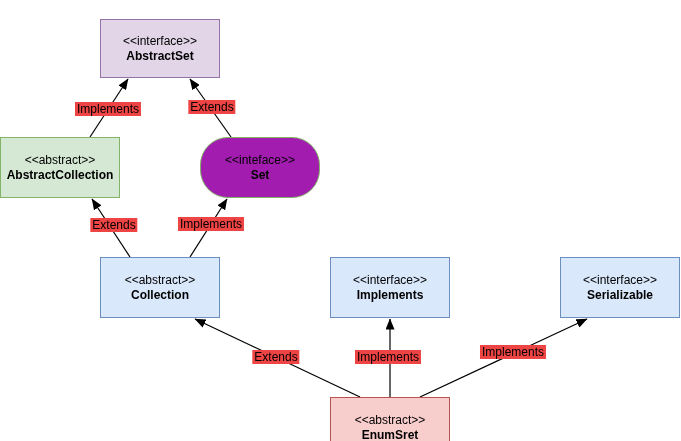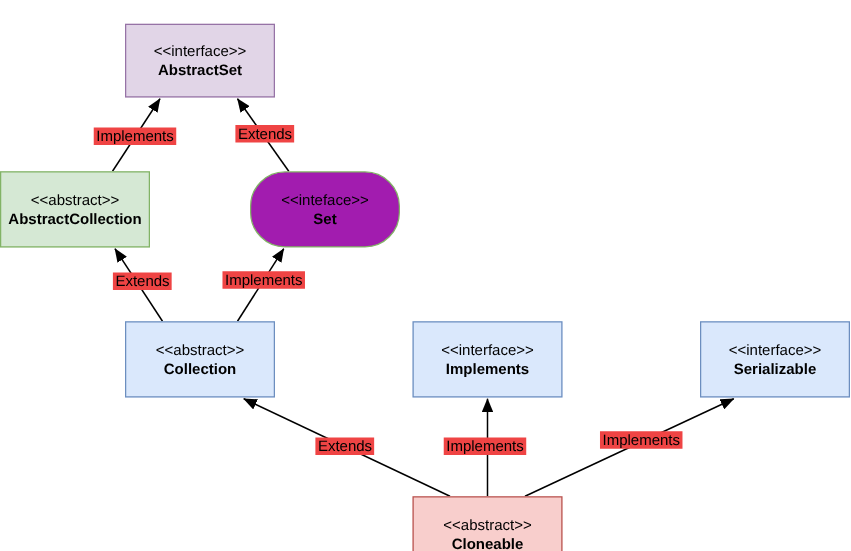--- a/index.html
+++ b/index.html
@@ -113,21 +113,21 @@
     <div class="node-name">Implements</div>
   </div>
 
   <div class="node node-serializable" style="background-color: rgb(218, 232, 252); border-color: rgb(108, 142, 191);">
     <div class="node-stereotype">&lt;&lt;interface&gt;&gt;</div>
     <div class="node-name">Serializable</div>
   </div>
 
   <div class="node node-enumsret" style="background-color: rgb(248, 206, 204); border-color: rgb(184, 84, 80);">
     <div class="node-stereotype">&lt;&lt;abstract&gt;&gt;</div>
-    <div class="node-name">Cloneable</div>
+    <div class="node-name">EnumSret</div>
   </div>
 
   <div class="edge-label edge-label-1">Implements</div>
   <div class="edge-label edge-label-2">Extends</div>
   <div class="edge-label edge-label-3">Extends</div>
   <div class="edge-label edge-label-4">Implements</div>
   <div class="edge-label edge-label-5">Extends</div>
   <div class="edge-label edge-label-6">Implements</div>
   <div class="edge-label edge-label-7">Implements</div>
 

